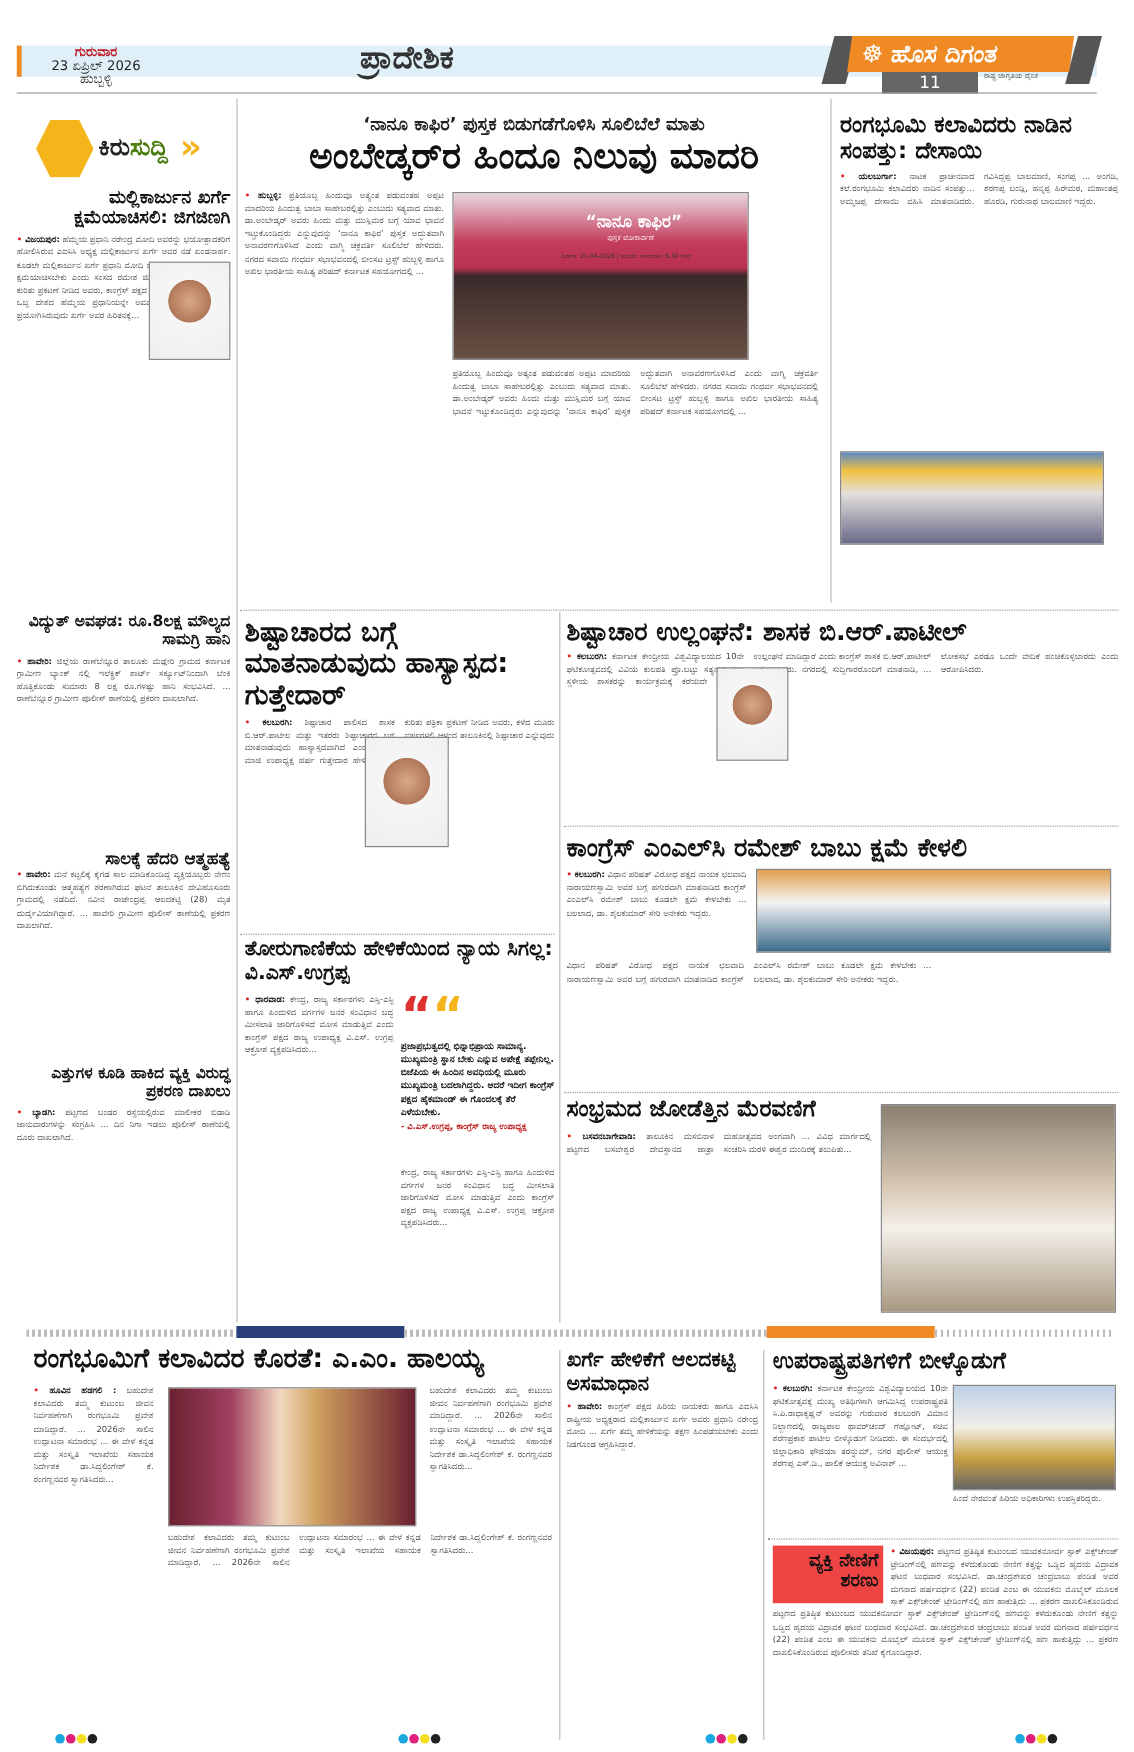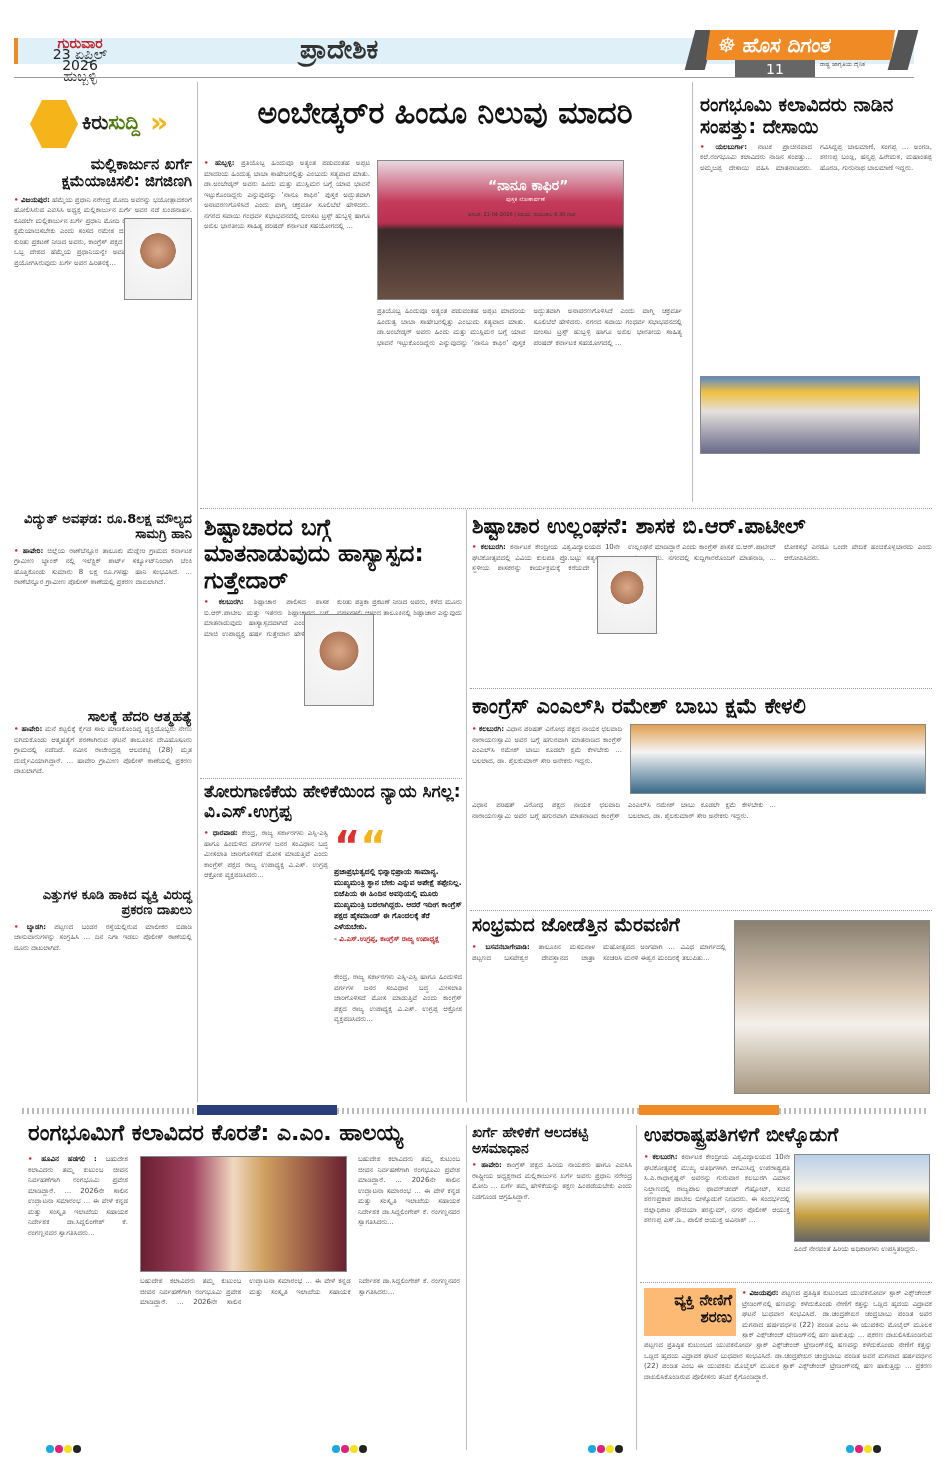--- a/index.html
+++ b/index.html
@@ -1,20 +1,20 @@
 <!DOCTYPE html>
 <html><head>
 <meta charset="utf-8">
 <style>
 *{box-sizing:border-box;margin:0;padding:0}
 body{width:945px;height:1460px;background:#fff;font-family:"DejaVu Sans",sans-serif;color:#222;position:relative;overflow:hidden}
 .abs{position:absolute}
 .masthead{left:14px;top:38px;width:900px;height:26px;background:#dff0f8}
 .orange-bar{left:14px;top:38px;width:4px;height:26px;background:#f08a24}
-.dateblock{left:40px;top:38px;width:80px;text-align:center;font-size:14px;line-height:11px}
+.dateblock{left:40px;top:38px;width:80px;text-align:center;font-size:11px;line-height:11px}
 .dateblock .day{color:#c0202a;font-weight:bold}
 .section-title{left:300px;top:34px;font-size:26px;font-weight:bold;color:#333}
 .logo-box{left:708px;top:30px;width:185px;height:30px;background:#f08a24;color:#fff;font-weight:bold;font-size:20px;padding-left:10px;line-height:30px;transform:skewX(-8deg)}
 .logo-dark{left:690px;top:30px;width:20px;height:40px;background:#555;transform:skewX(-15deg)}
 .logo-dark2{left:893px;top:30px;width:20px;height:40px;background:#555;transform:skewX(-15deg)}
 .logo-page{left:735px;top:60px;width:80px;height:18px;background:#666;color:#fff;font-size:14px;text-align:center;line-height:18px}
 .logo-sub{left:820px;top:60px;font-size:6px;color:#333}
 .rule{left:14px;top:77px;width:900px;height:1px;background:#999}
 .vline{width:1px;background:#bbb}
 .dotted-h{height:0;border-top:1px dotted #999}
@@ -81,20 +81,21 @@
   <h3 style="font-size:14px;text-align:right">ಸಾಲಕ್ಕೆ ಹೆದರಿ ಆತ್ಮಹತ್ಯೆ</h3>
   <p class="body-text" style="margin-top:0;height:160px;overflow:hidden"><span class="dl">ಹಾವೇರಿ:</span> <span>ಮನೆ ಕಟ್ಟಲಿಕ್ಕೆ ಕೈಗಡ ಸಾಲ ಮಾಡಿಕೊಂಡಿದ್ದ ವ್ಯಕ್ತಿಯೊಬ್ಬರು ನೇಣು ಬಿಗಿದುಕೊಂಡು ಆತ್ಮಹತ್ಯೆಗೆ ಶರಣಾಗಿರುವ ಘಟನೆ ತಾಲೂಕಿನ ದೇವಿಹೊಸೂರು ಗ್ರಾಮದಲ್ಲಿ ನಡೆದಿದೆ. ನವೀನ ರಾಜೇಂದ್ರಪ್ಪ ಆಲದಕಟ್ಟಿ (28) ಮೃತ ದುರ್ದೈವಿಯಾಗಿದ್ದಾರೆ. ... ಹಾವೇರಿ ಗ್ರಾಮೀಣ ಪೊಲೀಸ್ ಠಾಣೆಯಲ್ಲಿ ಪ್ರಕರಣ ದಾಖಲಾಗಿದೆ.</span></p>
 </article>
 
 <article class="abs" style="left:14px;top:888px;width:178px">
   <h3 style="font-size:13px;text-align:right">ಎತ್ತುಗಳ ಕೂಡಿ ಹಾಕಿದ ವ್ಯಕ್ತಿ ವಿರುದ್ಧ ಪ್ರಕರಣ ದಾಖಲು</h3>
   <p class="body-text" style="margin-top:4px;height:150px;overflow:hidden"><span class="dl">ಬ್ಯಾಡಗಿ:</span> <span>ಪಟ್ಟಣದ ಬಂಡರ ರಸ್ತೆಯಲ್ಲಿರುವ ಮಾಲೀಕರ ಬಿಡಾಡಿ ಜಾನುವಾರುಗಳನ್ನು ಸಂಗ್ರಹಿಸಿ ... ದಿನ ನಿಗಾ ಇಡಲು ಪೊಲೀಸ್ ಠಾಣೆಯಲ್ಲಿ ದೂರು ದಾಖಲಾಗಿದೆ.</span></p>
 </article>
 
 <article class="abs" style="left:204px;top:94px;width:482px">
+  <div style="font-size:15px;font-weight:bold;text-align:center">‘ನಾನೂ ಕಾಫಿರ’ ಪುಸ್ತಕ ಬಿಡುಗಡೆಗೊಳಿಸಿ ಸೂಲಿಬೆಲೆ ಮಾತು</div>
   <h2 style="font-size:30px;text-align:center;margin-top:2px">ಅಂಬೇಡ್ಕರ್‌ರ ಹಿಂದೂ ನಿಲುವು ಮಾದರಿ</h2>
   <p class="body-text abs" style="top:64px;left:0;width:166px;height:340px;overflow:hidden"><span class="dl">ಹುಬ್ಬಳ್ಳಿ:</span> <span>ಪ್ರತಿಯೊಬ್ಬ ಹಿಂದುವೂ ಅತ್ಯಂತ ಪಡುವಂತಹ ಅಪ್ಪಟ ಮಾದರಿಯ ಹಿಂದುತ್ವ ಬಾಬಾ ಸಾಹೇಬರಲ್ಲಿತ್ತು ಎಂಬುದು ಸತ್ಯವಾದ ಮಾತು. ಡಾ.ಅಂಬೇಡ್ಕರ್ ಅವರು ಹಿಂದು ಮತ್ತು ಮುಸ್ಲಿಮರ ಬಗ್ಗೆ ಯಾವ ಭಾವನೆ ಇಟ್ಟುಕೊಂಡಿದ್ದರು ಎನ್ನುವುದನ್ನು ‘ನಾನೂ ಕಾಫಿರ’ ಪುಸ್ತಕ ಅದ್ಭುತವಾಗಿ ಅನಾವರಣಗೊಳಿಸಿದೆ ಎಂದು ವಾಗ್ಮಿ ಚಕ್ರವರ್ತಿ ಸೂಲಿಬೆಲೆ ಹೇಳಿದರು. ನಗರದ ಸವಾಯಿ ಗಂಧರ್ವ ಸಭಾಭವನದಲ್ಲಿ ಬೀಂಸಟ ಟ್ರಸ್ಟ್ ಹುಬ್ಬಳ್ಳಿ ಹಾಗೂ ಅಖಿಲ ಭಾರತೀಯ ಸಾಹಿತ್ಯ ಪರಿಷದ್ ಕರ್ನಾಟಕ ಸಹಯೋಗದಲ್ಲಿ ...</span></p>
   <div class="abs photo stage" style="left:173px;top:66px;width:247px;height:140px">
     <div style="position:absolute;left:110px;top:16px;color:#fff;font-weight:bold;font-size:14px">“ನಾನೂ ಕಾಫಿರ”</div>
     <div style="position:absolute;left:128px;top:34px;color:#fff;font-size:6px">ಪುಸ್ತಕ ಲೋಕಾರ್ಪಣೆ</div>
     <div style="position:absolute;left:90px;top:50px;color:#333;font-size:5px">ದಿನಾಂಕ: 21-04-2026 | ಸಮಯ: ಸಾಯಂಕಾಲ 6.30 ಗಂಟೆ</div>
   </div>
   <p class="body-text abs" style="top:212px;left:173px;width:305px;height:192px;overflow:hidden;column-count:2;column-gap:8px">ಪ್ರತಿಯೊಬ್ಬ ಹಿಂದುವೂ ಅತ್ಯಂತ ಪಡುವಂತಹ ಅಪ್ಪಟ ಮಾದರಿಯ ಹಿಂದುತ್ವ ಬಾಬಾ ಸಾಹೇಬರಲ್ಲಿತ್ತು ಎಂಬುದು ಸತ್ಯವಾದ ಮಾತು. ಡಾ.ಅಂಬೇಡ್ಕರ್ ಅವರು ಹಿಂದು ಮತ್ತು ಮುಸ್ಲಿಮರ ಬಗ್ಗೆ ಯಾವ ಭಾವನೆ ಇಟ್ಟುಕೊಂಡಿದ್ದರು ಎನ್ನುವುದನ್ನು ‘ನಾನೂ ಕಾಫಿರ’ ಪುಸ್ತಕ ಅದ್ಭುತವಾಗಿ ಅನಾವರಣಗೊಳಿಸಿದೆ ಎಂದು ವಾಗ್ಮಿ ಚಕ್ರವರ್ತಿ ಸೂಲಿಬೆಲೆ ಹೇಳಿದರು. ನಗರದ ಸವಾಯಿ ಗಂಧರ್ವ ಸಭಾಭವನದಲ್ಲಿ ಬೀಂಸಟ ಟ್ರಸ್ಟ್ ಹುಬ್ಬಳ್ಳಿ ಹಾಗೂ ಅಖಿಲ ಭಾರತೀಯ ಸಾಹಿತ್ಯ ಪರಿಷದ್ ಕರ್ನಾಟಕ ಸಹಯೋಗದಲ್ಲಿ ...</p>
 </article>
 
@@ -156,35 +157,35 @@
 
 <article class="abs" style="left:28px;top:1120px;width:432px">
   <h2 style="font-size:22px">ರಂಗಭೂಮಿಗೆ ಕಲಾವಿದರ ಕೊರತೆ: ಎ.ಎಂ. ಹಾಲಯ್ಯ</h2>
   <p class="body-text abs" style="top:34px;left:0;width:100px;height:170px;overflow:hidden"><span class="dl">ಹೂವಿನ ಹಡಗಲಿ :</span> <span>ಬಹುದೇಶ ಕಲಾವಿದರು ತಮ್ಮ ಕುಟುಂಬ ಜೀವನ ನಿರ್ವಹಣೆಗಾಗಿ ರಂಗಭೂಮಿ ಪ್ರವೇಶ ಮಾಡಿದ್ದಾರೆ. ... 2026ನೇ ಸಾಲಿನ ಉದ್ಘಾಟನಾ ಸಮಾರಂಭ ... ಈ ವೇಳೆ ಕನ್ನಡ ಮತ್ತು ಸಂಸ್ಕೃತಿ ಇಲಾಖೆಯ ಸಹಾಯಕ ನಿರ್ದೇಶಕ ಡಾ.ಸಿದ್ದಲಿಂಗೇಶ್ ಕೆ. ರಂಗಣ್ಣನವರ ಸ್ವಾಗತಿಸಿದರು...</span></p>
   <div class="abs photo drama" style="left:112px;top:36px;width:207px;height:116px"></div>
   <p class="body-text abs" style="top:34px;left:330px;width:102px;height:120px;overflow:hidden">ಬಹುದೇಶ ಕಲಾವಿದರು ತಮ್ಮ ಕುಟುಂಬ ಜೀವನ ನಿರ್ವಹಣೆಗಾಗಿ ರಂಗಭೂಮಿ ಪ್ರವೇಶ ಮಾಡಿದ್ದಾರೆ. ... 2026ನೇ ಸಾಲಿನ ಉದ್ಘಾಟನಾ ಸಮಾರಂಭ ... ಈ ವೇಳೆ ಕನ್ನಡ ಮತ್ತು ಸಂಸ್ಕೃತಿ ಇಲಾಖೆಯ ಸಹಾಯಕ ನಿರ್ದೇಶಕ ಡಾ.ಸಿದ್ದಲಿಂಗೇಶ್ ಕೆ. ರಂಗಣ್ಣನವರ ಸ್ವಾಗತಿಸಿದರು...</p>
   <p class="body-text abs" style="top:156px;left:112px;width:320px;height:154px;overflow:hidden;column-count:3;column-gap:8px">ಬಹುದೇಶ ಕಲಾವಿದರು ತಮ್ಮ ಕುಟುಂಬ ಜೀವನ ನಿರ್ವಹಣೆಗಾಗಿ ರಂಗಭೂಮಿ ಪ್ರವೇಶ ಮಾಡಿದ್ದಾರೆ. ... 2026ನೇ ಸಾಲಿನ ಉದ್ಘಾಟನಾ ಸಮಾರಂಭ ... ಈ ವೇಳೆ ಕನ್ನಡ ಮತ್ತು ಸಂಸ್ಕೃತಿ ಇಲಾಖೆಯ ಸಹಾಯಕ ನಿರ್ದೇಶಕ ಡಾ.ಸಿದ್ದಲಿಂಗೇಶ್ ಕೆ. ರಂಗಣ್ಣನವರ ಸ್ವಾಗತಿಸಿದರು...</p>
 </article>
 
 <article class="abs" style="left:472px;top:1124px;width:160px">
-  <h2 style="font-size:14px">ಖರ್ಗೆ ಹೇಳಿಕೆಗೆ ಆಲದಕಟ್ಟಿ ಅಸಮಾಧಾನ</h2>
+  <h2 style="font-size:17px">ಖರ್ಗೆ ಹೇಳಿಕೆಗೆ ಆಲದಕಟ್ಟಿ ಅಸಮಾಧಾನ</h2>
   <p class="body-text" style="margin-top:4px;height:268px;overflow:hidden"><span class="dl">ಹಾವೇರಿ:</span> <span>ಕಾಂಗ್ರೆಸ್ ಪಕ್ಷದ ಹಿರಿಯ ನಾಯಕರು ಹಾಗೂ ಎಐಸಿಸಿ ರಾಷ್ಟ್ರೀಯ ಅಧ್ಯಕ್ಷರಾದ ಮಲ್ಲಿಕಾರ್ಜುನ ಖರ್ಗೆ ಅವರು ಪ್ರಧಾನಿ ನರೇಂದ್ರ ಮೋದಿ ... ಖರ್ಗೆ ತಮ್ಮ ಹೇಳಿಕೆಯನ್ನು ತಕ್ಷಣ ಹಿಂಪಡೆಯಬೇಕು ಎಂದು ನಿಡಗೊಂಡ ಆಗ್ರಹಿಸಿದ್ದಾರೆ.</span></p>
 </article>
 
 <article class="abs" style="left:644px;top:1124px;width:288px">
   <h2 style="font-size:19px">ಉಪರಾಷ್ಟ್ರಪತಿಗಳಿಗೆ ಬೀಳ್ಕೊಡುಗೆ</h2>
   <p class="body-text abs" style="top:28px;left:0;width:146px;height:126px;overflow:hidden"><span class="dl">ಕಲಬುರಗಿ:</span> <span>ಕರ್ನಾಟಕ ಕೇಂದ್ರೀಯ ವಿಶ್ವವಿದ್ಯಾಲಯದ 10ನೇ ಘಟಿಕೋತ್ಸವಕ್ಕೆ ಮುಖ್ಯ ಅತಿಥಿಗಳಾಗಿ ಆಗಮಿಸಿದ್ದ ಉಪರಾಷ್ಟ್ರಪತಿ ಸಿ.ಪಿ.ರಾಧಾಕೃಷ್ಣನ್ ಅವರನ್ನು ಗುರುವಾರ ಕಲಬುರಗಿ ವಿಮಾನ ನಿಲ್ದಾಣದಲ್ಲಿ ರಾಜ್ಯಪಾಲ ಥಾವರ್‌ಚಂದ್ ಗೆಹ್ಲೋಟ್, ಸಚಿವ ಶರಣಪ್ರಕಾಶ ಪಾಟೀಲ ಬೀಳ್ಕೊಡುಗೆ ನೀಡಿದರು. ಈ ಸಂದರ್ಭದಲ್ಲಿ ಜಿಲ್ಲಾಧಿಕಾರಿ ಫೌಜಿಯಾ ತರನ್ನುಮ್, ನಗರ ಪೊಲೀಸ್ ಆಯುಕ್ತ ಶರಣಪ್ಪ ಎಸ್.ಡಿ., ಪಾಲಿಕೆ ಆಯುಕ್ತ ಅವಿನಾಶ್ ...</span></p>
   <div class="abs photo vp" style="left:150px;top:30px;width:136px;height:88px"></div>
   <p class="body-text abs" style="top:120px;left:150px;width:136px">ಹಿಂದೆ ನೇರವಂತೆ ಹಿರಿಯ ಅಧಿಕಾರಿಗಳು ಉಪಸ್ಥಿತರಿದ್ದರು.</p>
 </article>
 
 <div class="abs dotted-h" style="left:640px;top:1282px;width:292px"></div>
 
 <article class="abs" style="left:644px;top:1288px;width:288px">
-  <div class="abs" style="left:0;top:0;width:92px;height:48px;background:#fdba74">
+  <div class="abs" style="left:0;top:0;width:92px;height:48px;background:#ef4444">
     <h2 style="font-size:15px;text-align:right;padding:4px">ವ್ಯಕ್ತಿ ನೇಣಿಗೆ ಶರಣು</h2>
   </div>
   <p class="body-text abs" style="top:0;left:98px;width:190px;height:50px;overflow:hidden"><span class="dl">ವಿಜಯಪುರ:</span> <span>ಪಟ್ಟಣದ ಪ್ರತಿಷ್ಠಿತ ಕುಟುಂಬದ ಯುವಕನೋರ್ವ ಸ್ಟಾಕ್ ಎಕ್ಸ್‌ಚೇಂಜ್ ಟ್ರೇಡಿಂಗ್‌ನಲ್ಲಿ ಹಣವನ್ನು ಕಳೆದುಕೊಂಡು ನೇಣಿಗೆ ಕತ್ತನ್ನು ಒಡ್ಡಿದ ಹೃದಯ ವಿದ್ರಾವಕ ಘಟನೆ ಬುಧವಾರ ಸಂಭವಿಸಿದೆ. ಡಾ.ಚಂದ್ರಶೇಖರ ಚಂದ್ರಬಾಬು ಪಂಡಿತ ಅವರ ಮಗನಾದ ಹರ್ಷವರ್ಧನ (22) ಪಂಡಿತ ಎಂಬ ಈ ಯುವಕನು ಮೊಬೈಲ್ ಮೂಲಕ ಸ್ಟಾಕ್ ಎಕ್ಸ್‌ಚೇಂಜ್ ಟ್ರೇಡಿಂಗ್‌ನಲ್ಲಿ ಹಣ ಹಾಕುತ್ತಿದ್ದು ... ಪ್ರಕರಣ ದಾಖಲಿಸಿಕೊಂಡಿರುವ ಪೊಲೀಸರು ತನಿಖೆ ಕೈಗೊಂಡಿದ್ದಾರೆ.</span></p>
   <p class="body-text abs" style="top:52px;left:0;width:288px;height:82px;overflow:hidden">ಪಟ್ಟಣದ ಪ್ರತಿಷ್ಠಿತ ಕುಟುಂಬದ ಯುವಕನೋರ್ವ ಸ್ಟಾಕ್ ಎಕ್ಸ್‌ಚೇಂಜ್ ಟ್ರೇಡಿಂಗ್‌ನಲ್ಲಿ ಹಣವನ್ನು ಕಳೆದುಕೊಂಡು ನೇಣಿಗೆ ಕತ್ತನ್ನು ಒಡ್ಡಿದ ಹೃದಯ ವಿದ್ರಾವಕ ಘಟನೆ ಬುಧವಾರ ಸಂಭವಿಸಿದೆ. ಡಾ.ಚಂದ್ರಶೇಖರ ಚಂದ್ರಬಾಬು ಪಂಡಿತ ಅವರ ಮಗನಾದ ಹರ್ಷವರ್ಧನ (22) ಪಂಡಿತ ಎಂಬ ಈ ಯುವಕನು ಮೊಬೈಲ್ ಮೂಲಕ ಸ್ಟಾಕ್ ಎಕ್ಸ್‌ಚೇಂಜ್ ಟ್ರೇಡಿಂಗ್‌ನಲ್ಲಿ ಹಣ ಹಾಕುತ್ತಿದ್ದು ... ಪ್ರಕರಣ ದಾಖಲಿಸಿಕೊಂಡಿರುವ ಪೊಲೀಸರು ತನಿಖೆ ಕೈಗೊಂಡಿದ್ದಾರೆ.</p>
 </article>
 
 <div class="abs reg-dots" style="left:46px;top:1438px"><span style="background:#19a8e0"></span><span style="background:#e0207a"></span><span style="background:#f4e020"></span><span style="background:#222"></span></div>
 <div class="abs reg-dots" style="left:332px;top:1438px"><span style="background:#19a8e0"></span><span style="background:#e0207a"></span><span style="background:#f4e020"></span><span style="background:#222"></span></div>
 <div class="abs reg-dots" style="left:588px;top:1438px"><span style="background:#19a8e0"></span><span style="background:#e0207a"></span><span style="background:#f4e020"></span><span style="background:#222"></span></div>
 <div class="abs reg-dots" style="left:846px;top:1438px"><span style="background:#19a8e0"></span><span style="background:#e0207a"></span><span style="background:#f4e020"></span><span style="background:#222"></span></div>

